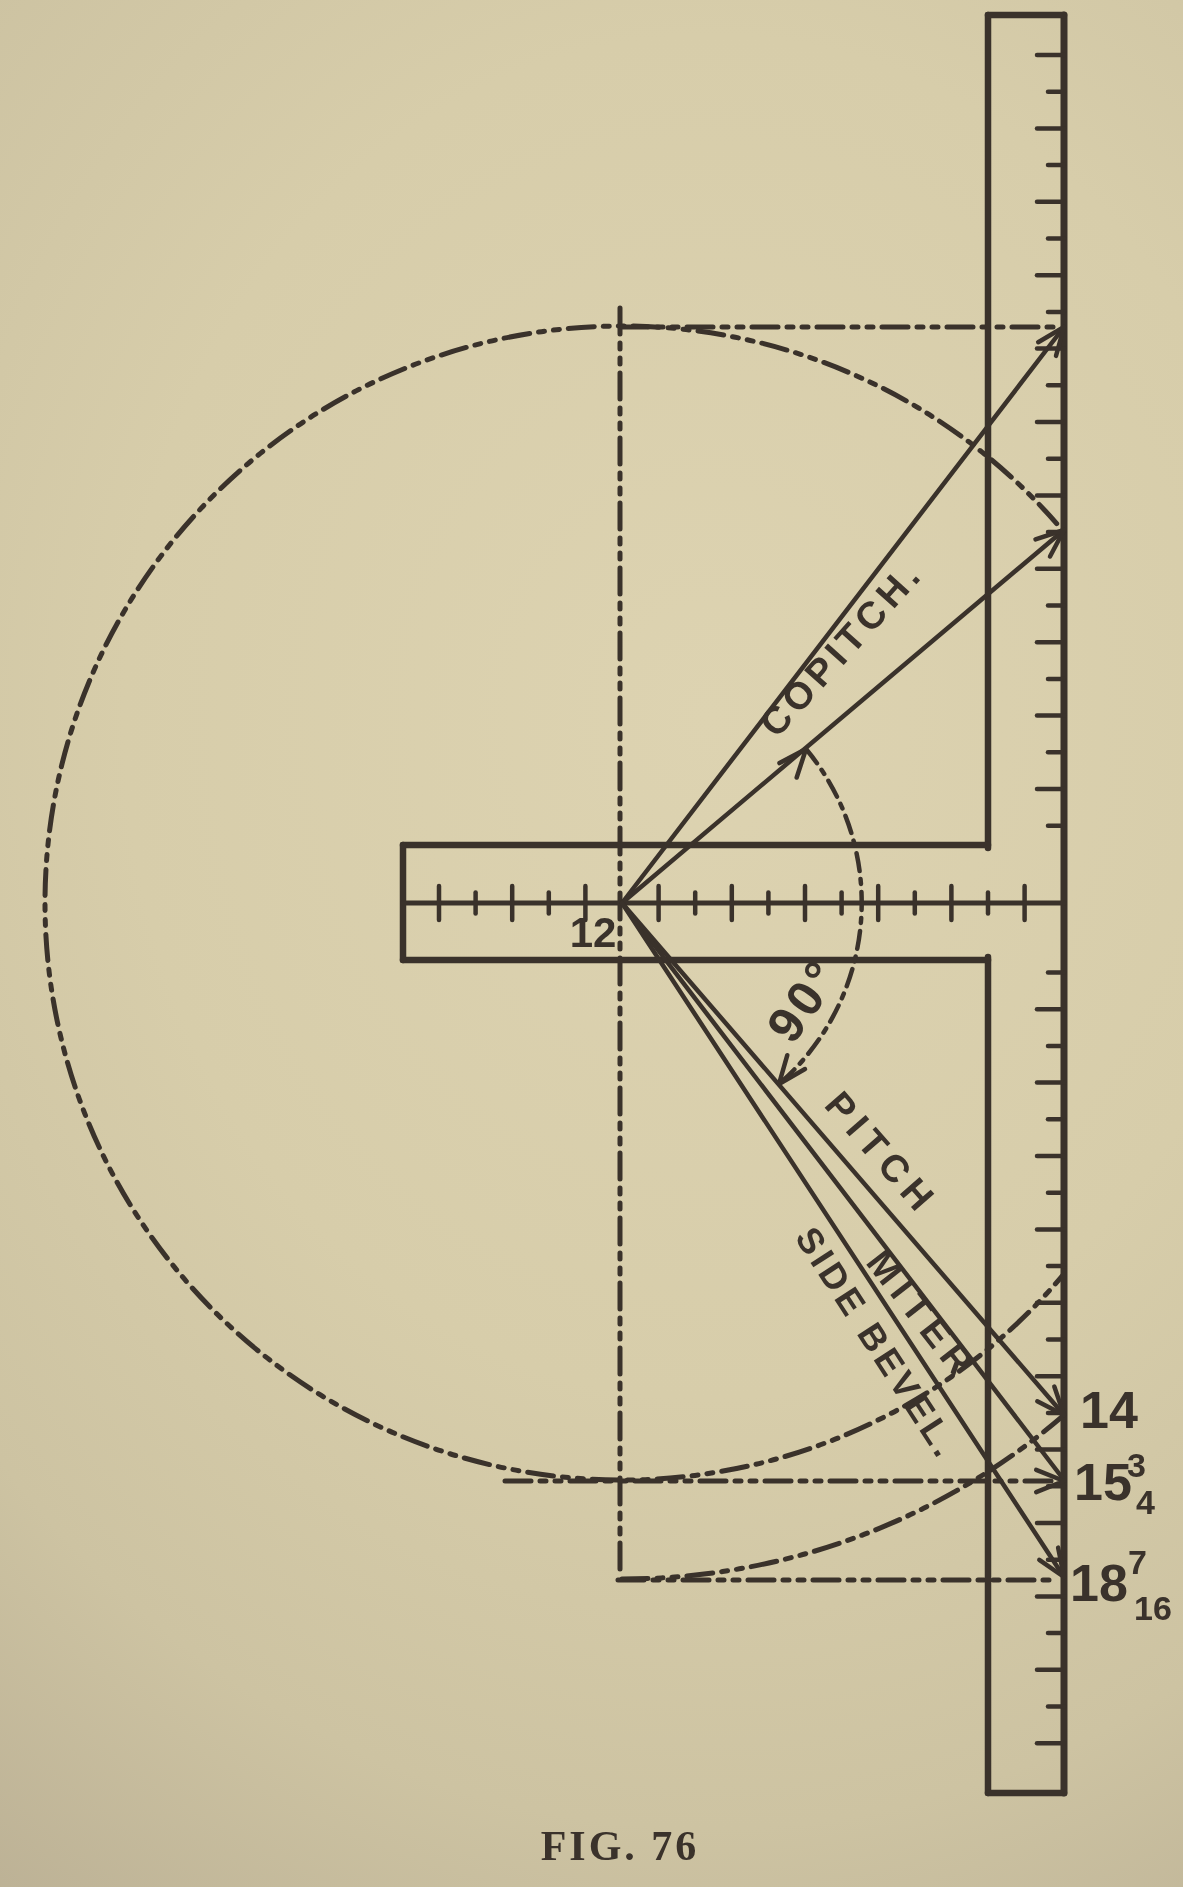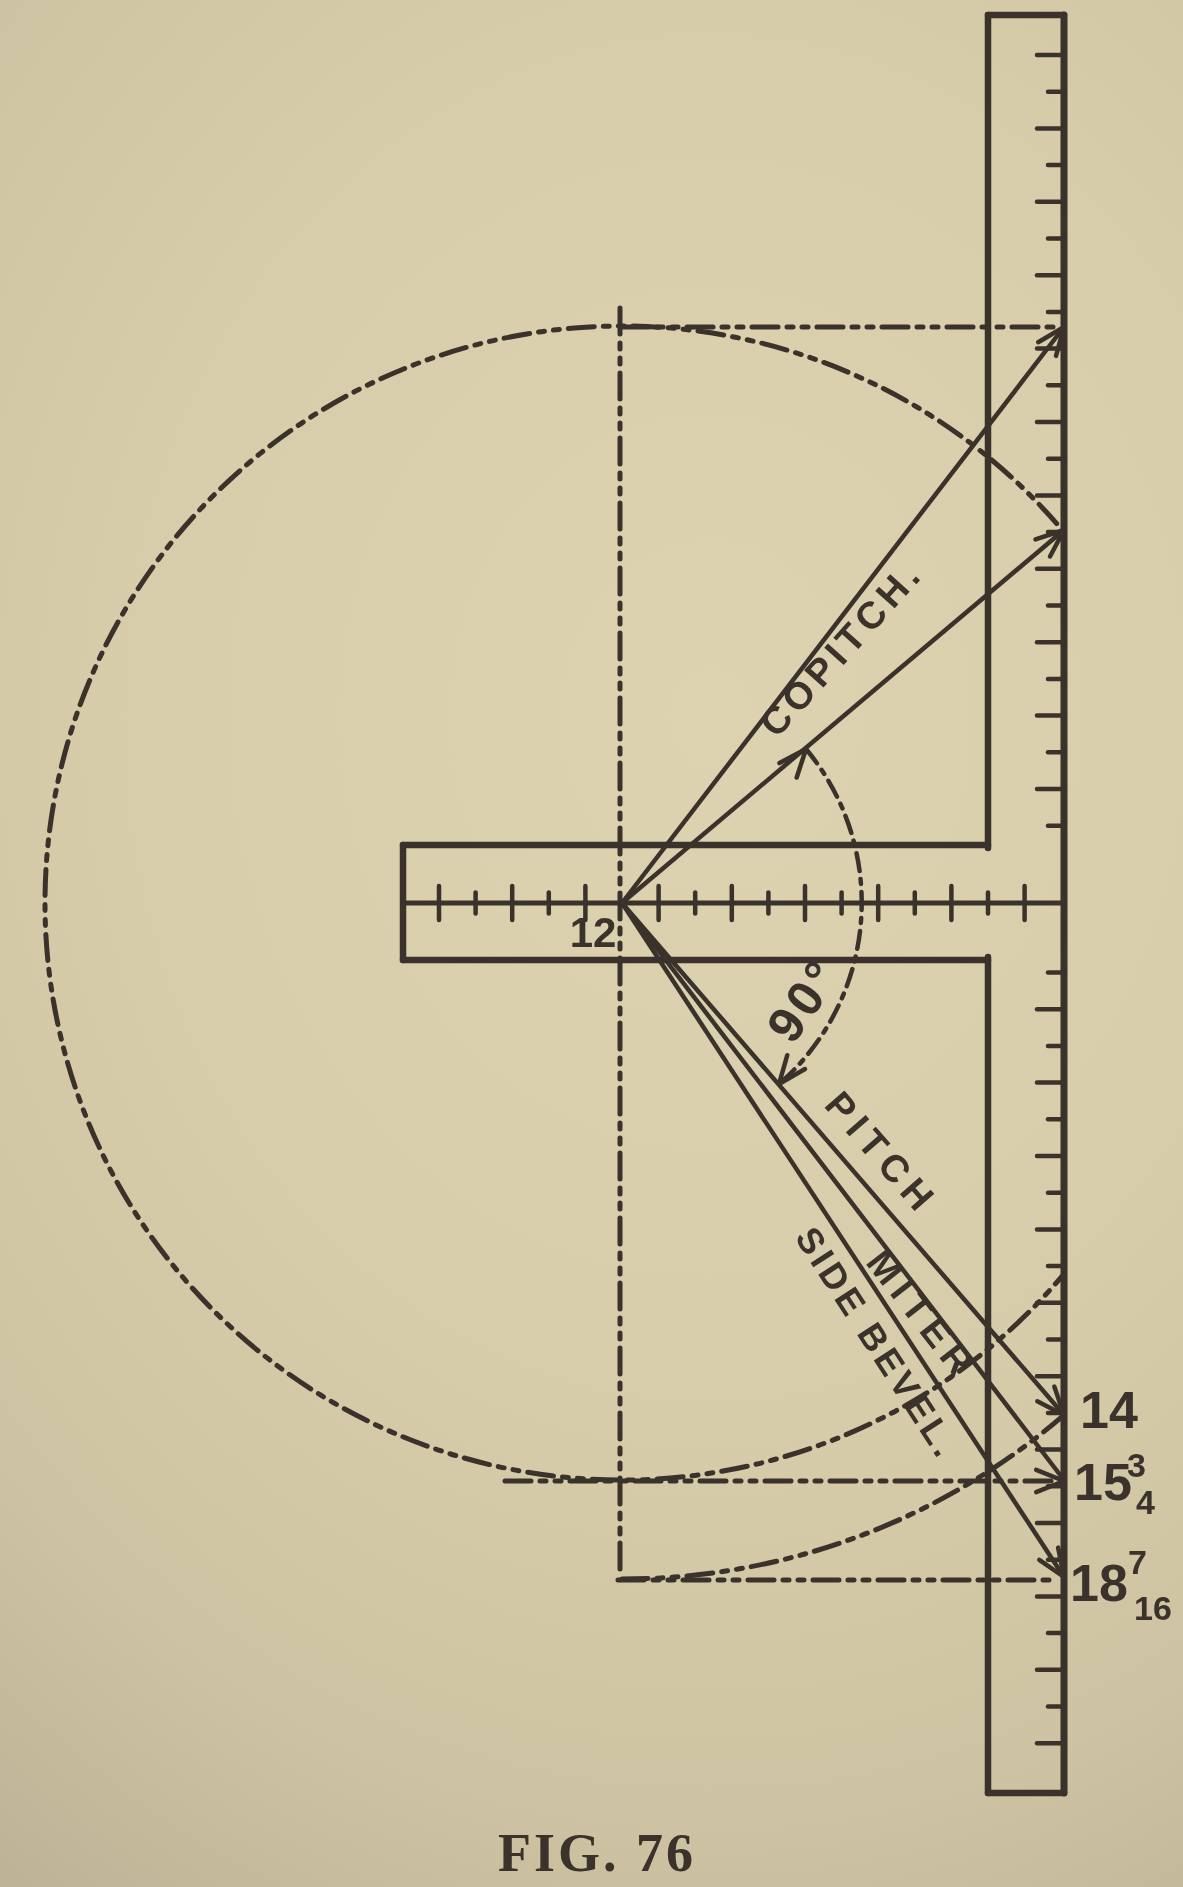--- a/index.html
+++ b/index.html
@@ -8,25 +8,25 @@
     width:1183px;height:1887px;
     overflow:hidden;
     background:
       radial-gradient(ellipse 130% 95% at 60% 38%,
         #ddd3b1 0%, #d7cdaa 38%, #cdc3a2 62%, #b9ae93 84%, #a2977f 100%);
     font-family:"Liberation Sans", sans-serif;
   }
   svg{position:absolute;left:0;top:0;}
   .caption{
     position:absolute;
-    left:437px; top:1822px; width:320px;
+    left:460px; top:1822px; width:320px;
     text-align:center;
     font-family:"Liberation Serif", serif;
     font-weight:bold;
-    font-size:54px;
+    font-size:42px;
     letter-spacing:3px;
     color:#3a322b;
   }
 </style>
 </head>
 <body>
 
 <div class="page">
   <svg id="fig" width="1183" height="1887" viewBox="0 0 1183 1887">
       <defs>

